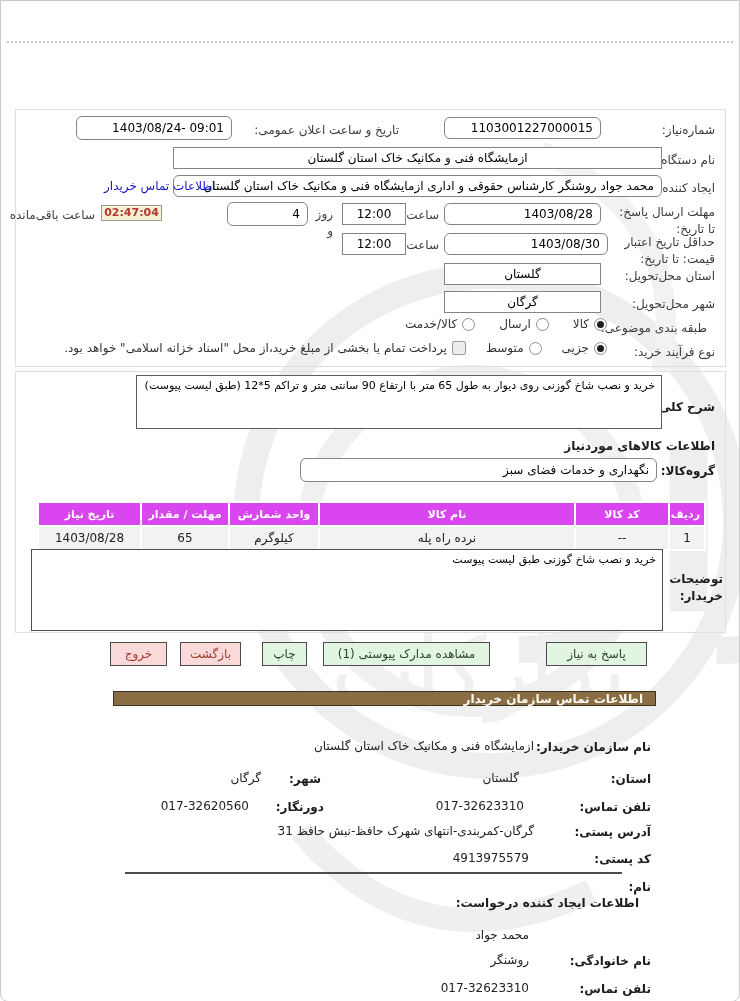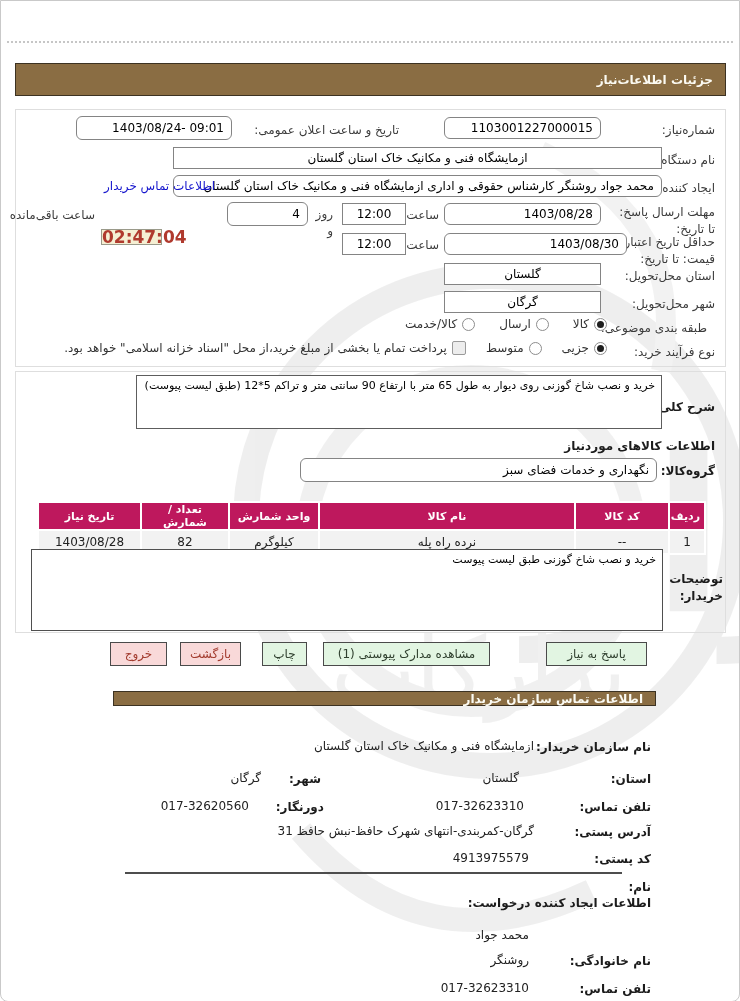--- a/index.html
+++ b/index.html
@@ -16,33 +16,33 @@
   .lbl{position:absolute;font-size:12px;color:#3c3c3c;line-height:1.45;text-align:right;}
   .lbl-b{font-weight:bold;color:#1c1c1c;}
   .ibox{position:absolute;background:#fff;border:1px solid #848484;height:22px;font-size:12px;
         line-height:20px;box-sizing:border-box;padding:0 7px;overflow:hidden;white-space:nowrap;}
   .center{text-align:center;}
   .right{text-align:right;border-radius:6px;}
   .ltr{direction:ltr;}
   .tarea{position:absolute;background:#fff;border:1px solid #5d5d5d;box-sizing:border-box;
         padding:2px 6px;font-size:11px;line-height:1.45;text-align:right;overflow:hidden;}
   .link{position:absolute;color:#1414cc;font-size:12px;cursor:pointer;z-index:3;white-space:nowrap;}
-  .cdown{position:absolute;background:#f5efd3;border:1px solid #9a9a8a;color:#b03a2e;font-size:17px;
-        font-weight:bold;line-height:14px;text-align:center;box-sizing:border-box;margin-top:24px;}
+  .cdown{position:absolute;background:#f5efd3;border:1px solid #9a9a8a;color:#b03a2e;font-size:11px;
+        font-weight:bold;line-height:14px;text-align:center;box-sizing:border-box;}
   .optrow{position:absolute;display:flex;align-items:center;gap:24px;direction:rtl;}
   .opt{display:flex;align-items:center;gap:5px;font-size:12px;color:#333;white-space:nowrap;cursor:pointer;}
   .radio{width:13px;height:13px;border-radius:50%;border:1px solid #8d8d8d;background:#fff;
         display:inline-block;position:relative;flex:none;box-sizing:border-box;}
   .radio.checked::after{content:"";position:absolute;left:2px;top:2px;right:2px;bottom:2px;
         border-radius:50%;background:#1e1e1e;}
   .checkbox{width:12px;height:12px;border:1px solid #9a9a9a;background:#ededed;border-radius:2px;
         display:inline-block;flex:none;}
   table.gtable{position:absolute;left:36px;top:500px;width:667px;border-collapse:collapse;
         direction:rtl;font-size:12px;table-layout:fixed;}
-  table.gtable th{background:#be185d;color:#fff;font-size:11px;font-weight:bold;height:22px;
+  table.gtable th{background:#d946ef;color:#fff;font-size:11px;font-weight:bold;height:22px;
         border:2px solid #fff;padding:0 4px;}
   table.gtable td{background:#f2f2f2;color:#222;height:22px;text-align:center;border:2px solid #fff;
         padding:0 4px;white-space:nowrap;overflow:hidden;}
   .btn{position:absolute;height:24px;border:1px solid #4a4a4a;font-size:12px;
         display:flex;align-items:center;justify-content:center;box-sizing:border-box;
         padding:0 8px;cursor:pointer;white-space:nowrap;}
   .btn.green{background:#e2f5e2;color:#30402f;}
   .btn.pink{background:#f9d9d9;color:#a33c2f;}
   .val{position:absolute;font-size:12px;color:#222;white-space:nowrap;}
   .divider{position:absolute;left:124px;top:871px;width:497px;border-top:2px solid #4d4d4d;}
@@ -59,23 +59,20 @@
       <path d="M 300 830 q 120 140 290 60" fill="none" stroke="#e0e0e0" stroke-width="24"></path>
       <path d="M 540 150 q 150 70 120 220" fill="none" stroke="#e6e6e6" stroke-width="20"></path>
       <text x="400" y="610" font-size="215" font-weight="bold" fill="#dedede" text-anchor="end">هزاره</text>
       <text x="330" y="700" font-size="90" fill="#e3e3e3" text-anchor="end">تدارکات</text>
     </g>
   </svg>
 
   <div class="layer">
     <div class="dotted"></div>
 
-    <div class="section-hdr" style="left:14px;top:62px;width:711px;height:33px;">
-      <span>جزئیات اطلاعات‌نیاز</span>
-    </div>
 
     <div class="panel" style="left:14px;top:108px;width:711px;height:258px;"></div>
 
     <div class="lbl" style="right:24px;top:121px;">شماره‌نیاز:</div>
     <div class="ibox ltr right" style="left:443px;top:116px;width:157px;">1103001227000015</div>
     <div class="lbl" style="right:340px;top:121px;">تاریخ و ساعت اعلان عمومی:</div>
     <div class="ibox ltr right" style="left:75px;top:115px;width:156px;height:24px;line-height:22px;">1403/08/24- 09:01</div>
 
     <div class="lbl" style="right:24px;top:151px;">نام دستگاه‌خریدار:</div>
     <div class="ibox center" style="left:172px;top:146px;width:489px;">ازمایشگاه فنی و مکانیک خاک استان گلستان</div>
@@ -87,21 +84,21 @@
     <div class="lbl" style="right:24px;top:203px;width:102px;">مهلت ارسال پاسخ: تا تاریخ:</div>
     <div class="ibox ltr right" style="left:443px;top:202px;width:157px;">1403/08/28</div>
     <div class="lbl" style="right:300px;top:206px;">ساعت</div>
     <div class="ibox ltr center" style="left:341px;top:202px;width:64px;">12:00</div>
     <div class="lbl" style="right:406px;top:205px;width:24px;">روز و</div>
     <div class="ibox right" style="left:226px;top:201px;width:81px;height:24px;line-height:22px;padding-left:14px;">4</div>
     <div class="cdown ltr" style="left:100px;top:204px;width:61px;height:16px;">02:47:04</div>
     <div class="lbl" style="right:644px;top:206px;">ساعت باقی‌مانده</div>
 
     <div class="lbl" style="right:24px;top:233px;width:112px;">حداقل تاریخ اعتبار قیمت: تا تاریخ:</div>
-    <div class="ibox ltr right" style="left:443px;top:232px;width:183px;padding-left:24px;">1403/08/30</div>
+    <div class="ibox ltr right" style="left:443px;top:232px;width:164px;padding-left:24px;">1403/08/30</div>
     <div class="lbl" style="right:300px;top:236px;">ساعت</div>
     <div class="ibox ltr center" style="left:341px;top:232px;width:64px;">12:00</div>
 
     <div class="lbl" style="right:24px;top:267px;">استان محل‌تحویل:</div>
     <div class="ibox center" style="left:443px;top:262px;width:157px;">گلستان</div>
     <div class="lbl" style="right:24px;top:295px;">شهر محل‌تحویل:</div>
     <div class="ibox center" style="left:443px;top:290px;width:157px;">گرگان</div>
 
     <div class="lbl" style="right:32px;top:319px;margin-left:48px;">طبقه بندی موضوعی:</div>
     <div class="optrow" style="right:132px;top:316px;">
@@ -153,29 +150,29 @@
         <col style="width:90px">
           <col style="width:88px">
           <col style="width:103px">
       </colgroup>
       <tbody>
           <tr>
         <th>ردیف</th>
         <th>کد کالا</th>
         <th>نام کالا</th>
         <th>واحد شمارش</th>
-        <th>تعداد / شمارش</th>
+        <th>مهلت / مقدار</th>
         <th>تاریخ نیاز</th>
       </tr>
       <tr>
         <td>1</td>
         <td>--</td>
         <td>نرده راه پله</td>
         <td>کیلوگرم</td>
-        <td>82</td>
+        <td>65</td>
         <td class="ltr">1403/08/28</td>
       </tr>
     </tbody>
       </table>
 
     <div class="lbl lbl-b" style="right:16px;top:570px;width:66px;">توضیحات خریدار:</div>
     <div class="tarea" style="left:30px;top:548px;width:632px;height:82px;border-color:#4f4f4f;">خرید و نصب شاخ گوزنی طبق لیست پیوست</div>
 
     <div class="btn green" style="left:545px;top:641px;width:101px;">پاسخ به نیاز</div>
     <div class="btn green" style="left:322px;top:641px;width:167px;">مشاهده مدارک پیوستی (1)</div>
@@ -201,21 +198,21 @@
     <div class="val ltr" style="right:490px;top:798px;">017-32620560</div>
 
     <div class="lbl lbl-b" style="right:88px;top:823px;">آدرس پستی:</div>
     <div class="val" style="right:205px;top:823px;">گرگان-کمربندی-انتهای شهرک حافظ-نبش حافظ 31</div>
 
     <div class="lbl lbl-b" style="right:88px;top:850px;">کد پستی:</div>
     <div class="val ltr" style="right:210px;top:850px;">4913975579</div>
 
     <div class="divider"></div>
 
-    <div class="lbl lbl-b" style="right:88px;top:894px;margin-left:19px;">اطلاعات ایجاد کننده درخواست:</div>
+    <div class="lbl lbl-b" style="right:100px;top:894px;margin-left:19px;">اطلاعات ایجاد کننده درخواست:</div>
 
     <div class="lbl lbl-b" style="right:88px;top:878px;">نام:</div>
     <div class="val" style="right:210px;top:927px;">محمد جواد</div>
 
     <div class="lbl lbl-b" style="right:88px;top:952px;">نام خانوادگی:</div>
     <div class="val" style="right:210px;top:952px;">روشنگر</div>
 
     <div class="lbl lbl-b" style="right:88px;top:980px;">تلفن تماس:</div>
     <div class="val ltr" style="right:210px;top:980px;">017-32623310</div>
   </div>

